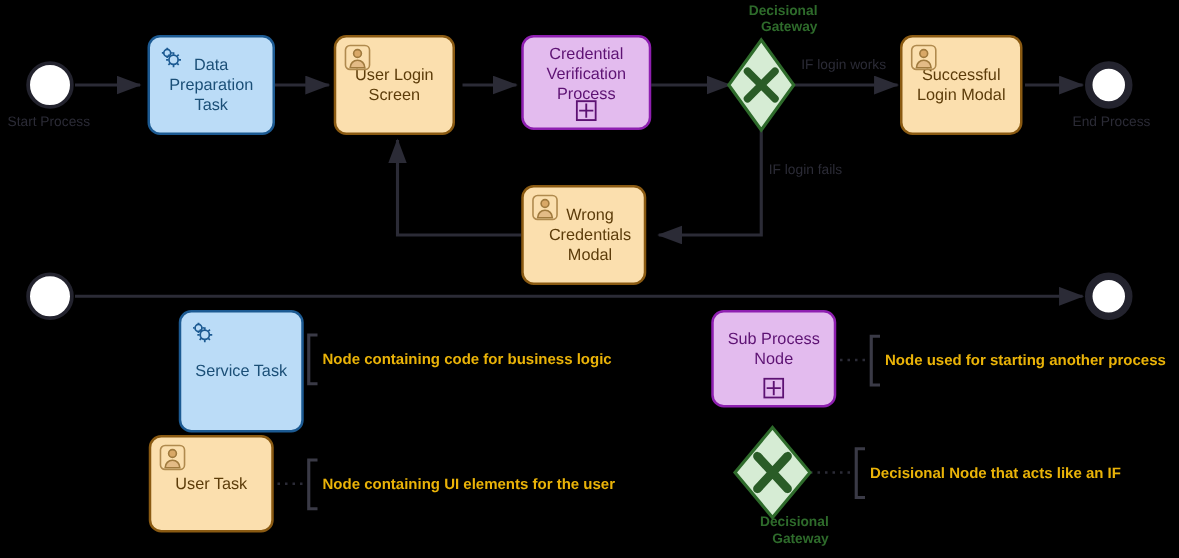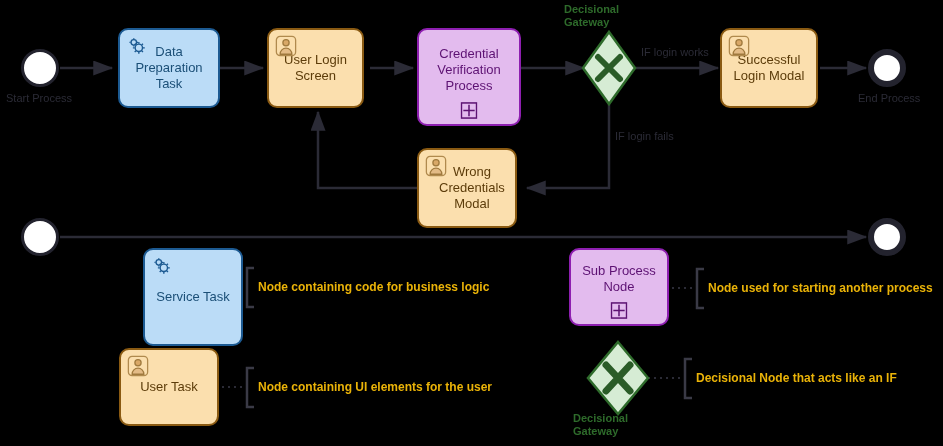--- a/index.html
+++ b/index.html
@@ -88,21 +88,21 @@
   .caption {
     position: absolute;
     font-size: 11px;
     color: #2b2b36;
     white-space: pre-line;
     line-height: 1.2;
   }
   .caption.green {
     color: #2e6b2b;
     font-weight: bold;
-    text-align: left;
+    text-align: right;
   }
   .caption.flow-label {
     color: #2b2b36;
     font-weight: normal;
     font-size: 11px;
   }
   .legend-text {
     position: absolute;
     font-size: 12px;
     font-weight: bold;
@@ -190,21 +190,21 @@
       <svg viewBox="0 0 24 24" width="22" height="22" fill="none" stroke="#b08a4e" stroke-width="1.4">
         <rect x="1.5" y="1.5" width="21" height="21" rx="4"></rect>
         <circle cx="12" cy="8.5" r="3.4" fill="#d9a867" stroke="#a07a3e"></circle>
         <path d="M5.6 21c0-4 2.9-6.6 6.4-6.6S18.4 17 18.4 21z" fill="#e3bb86" stroke="#a07a3e"></path>
       </svg>
     </span>
     <span class="label">User Login
 Screen</span>
   </div>
 
-  <div class="node subprocess" style="left:417px; top:28px; width:104px; height:98px;">
+  <div class="node subprocess" style="left:417px; top:28px; width:104px; height:76px;">
     <span class="label" style="margin-bottom:14px;">Credential
 Verification
 Process</span>
     <span class="plus-icon">
       <svg viewBox="0 0 18 18" width="17" height="17" fill="none" stroke="#5d1273" stroke-width="1.6">
         <rect x="1" y="1" width="16" height="16"></rect>
         <path d="M9 3v12 M3 9h12"></path>
       </svg>
     </span>
   </div>

